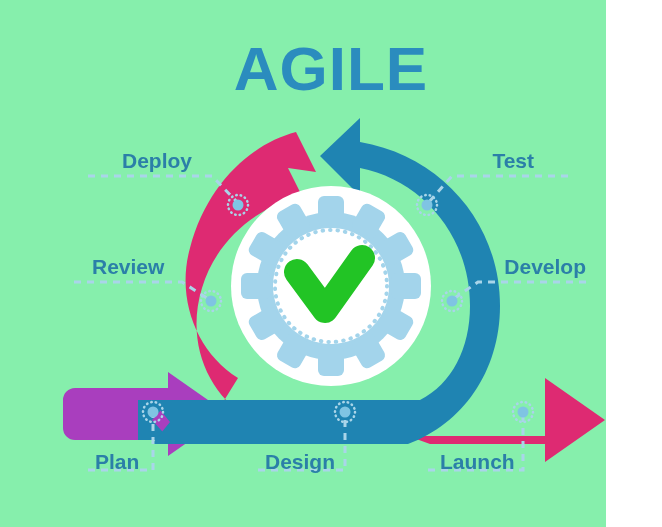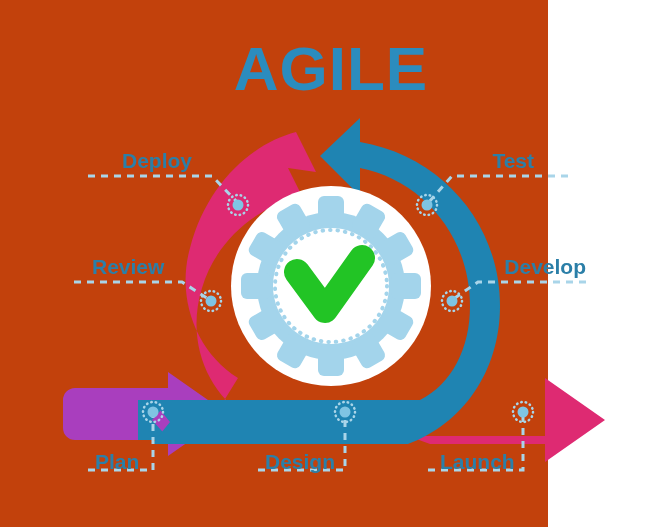--- a/index.html
+++ b/index.html
@@ -8,23 +8,23 @@
     background: #ffffff;
   }
   body {
     width: 662px;
     height: 527px;
     font-family: "Liberation Sans", sans-serif;
     overflow: hidden;
   }
   #infographic {
     position: relative;
-    width: 548px;
+    width: 606px;
     height: 527px;
-    background: #c2410c;
+    background: #86efac;
   }
   svg.canvas {
     position: absolute;
     top: 0;
     left: 0;
     width: 662px;
     height: 527px;
   }
   .title-text {
     font-family: "Liberation Sans", sans-serif;

